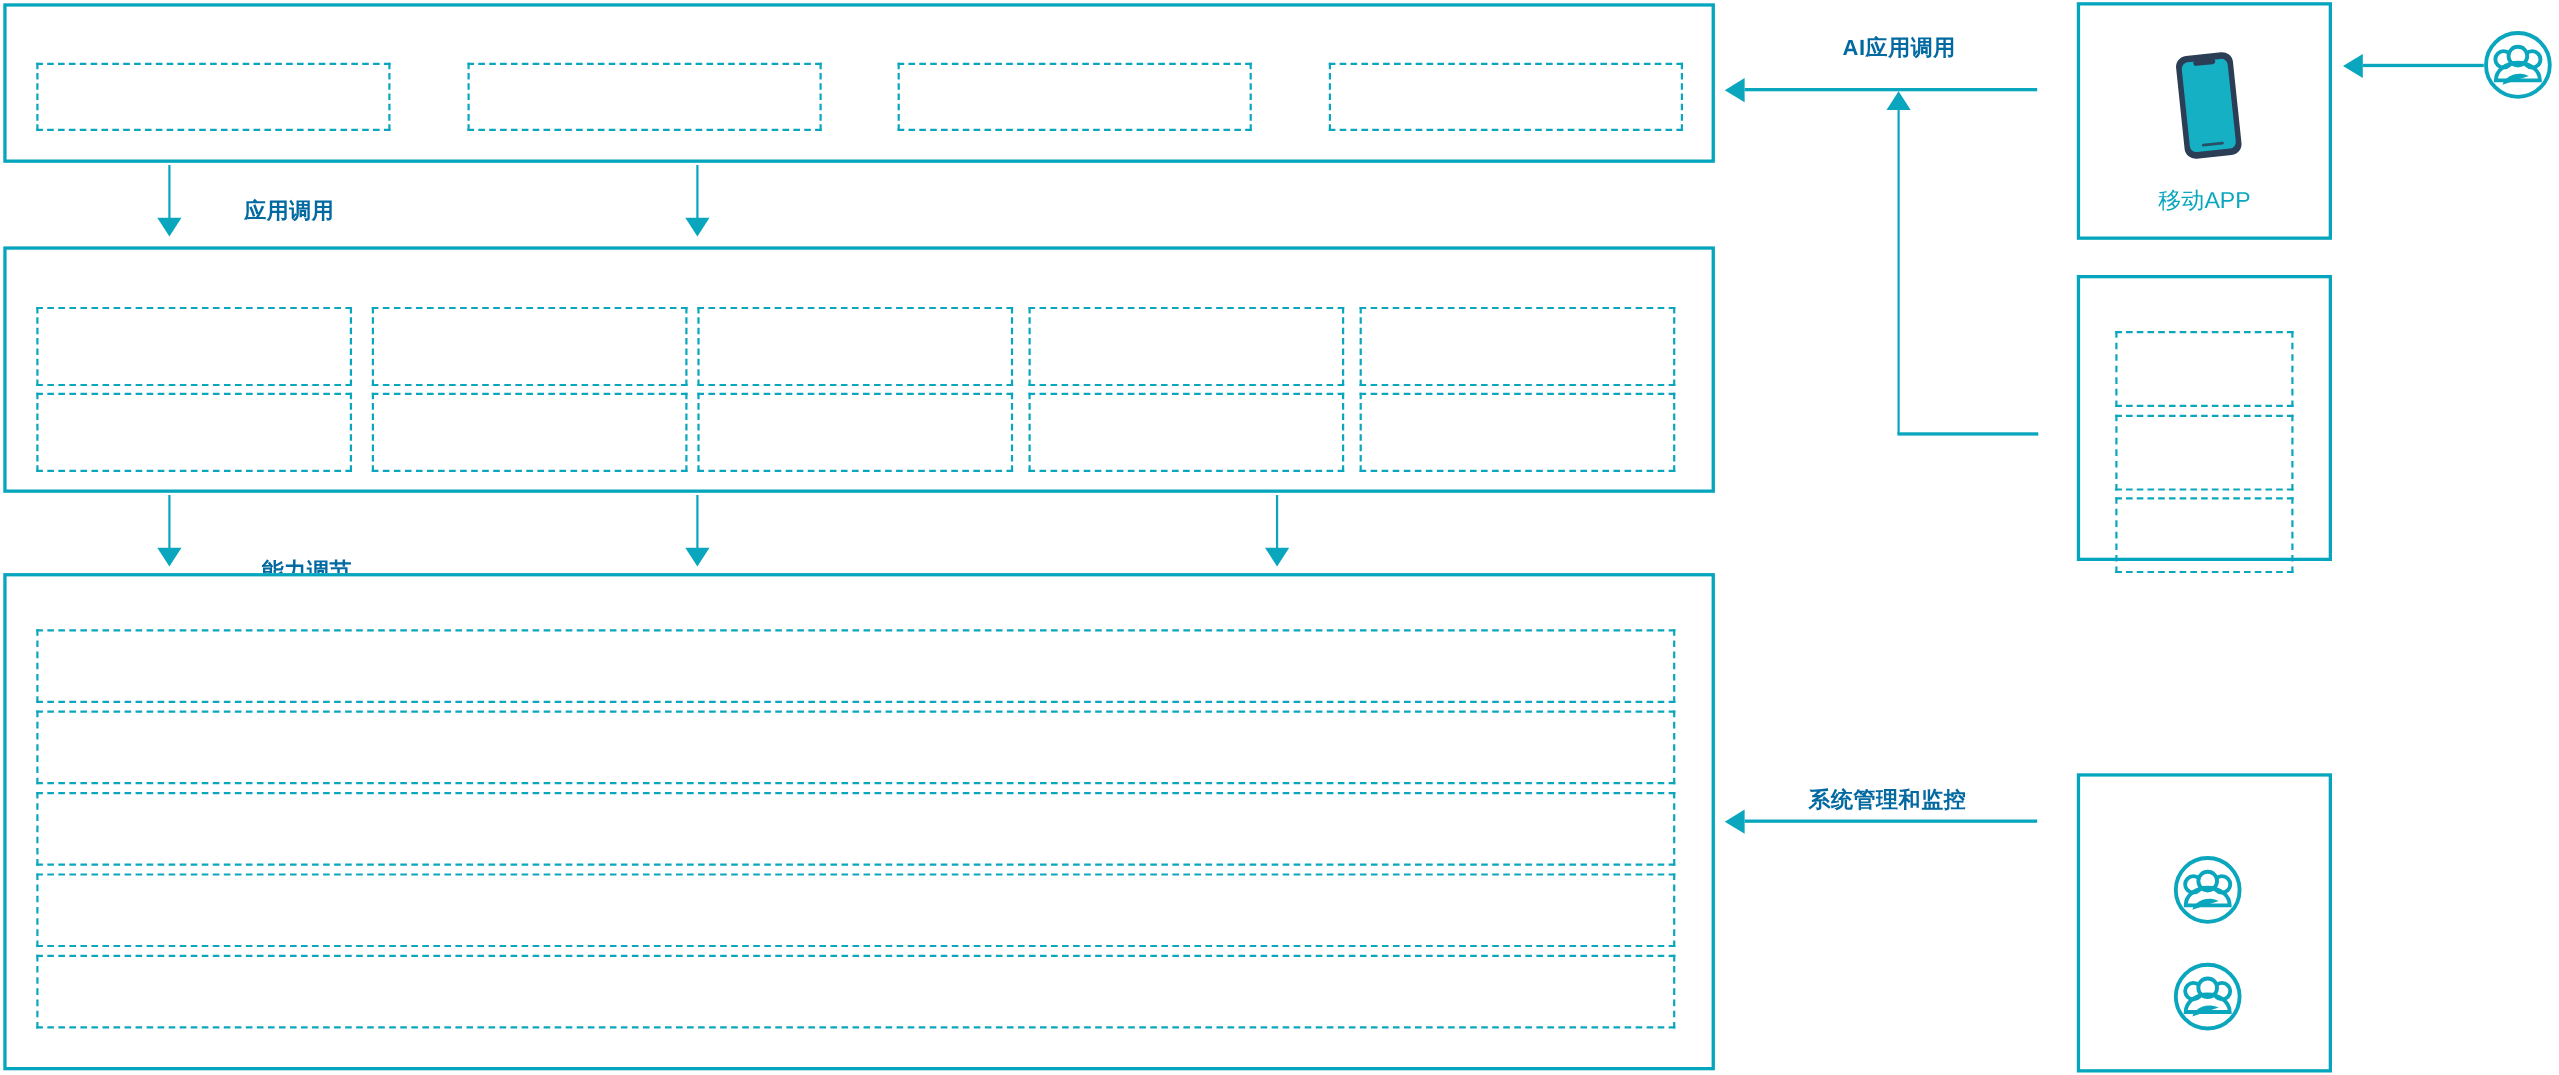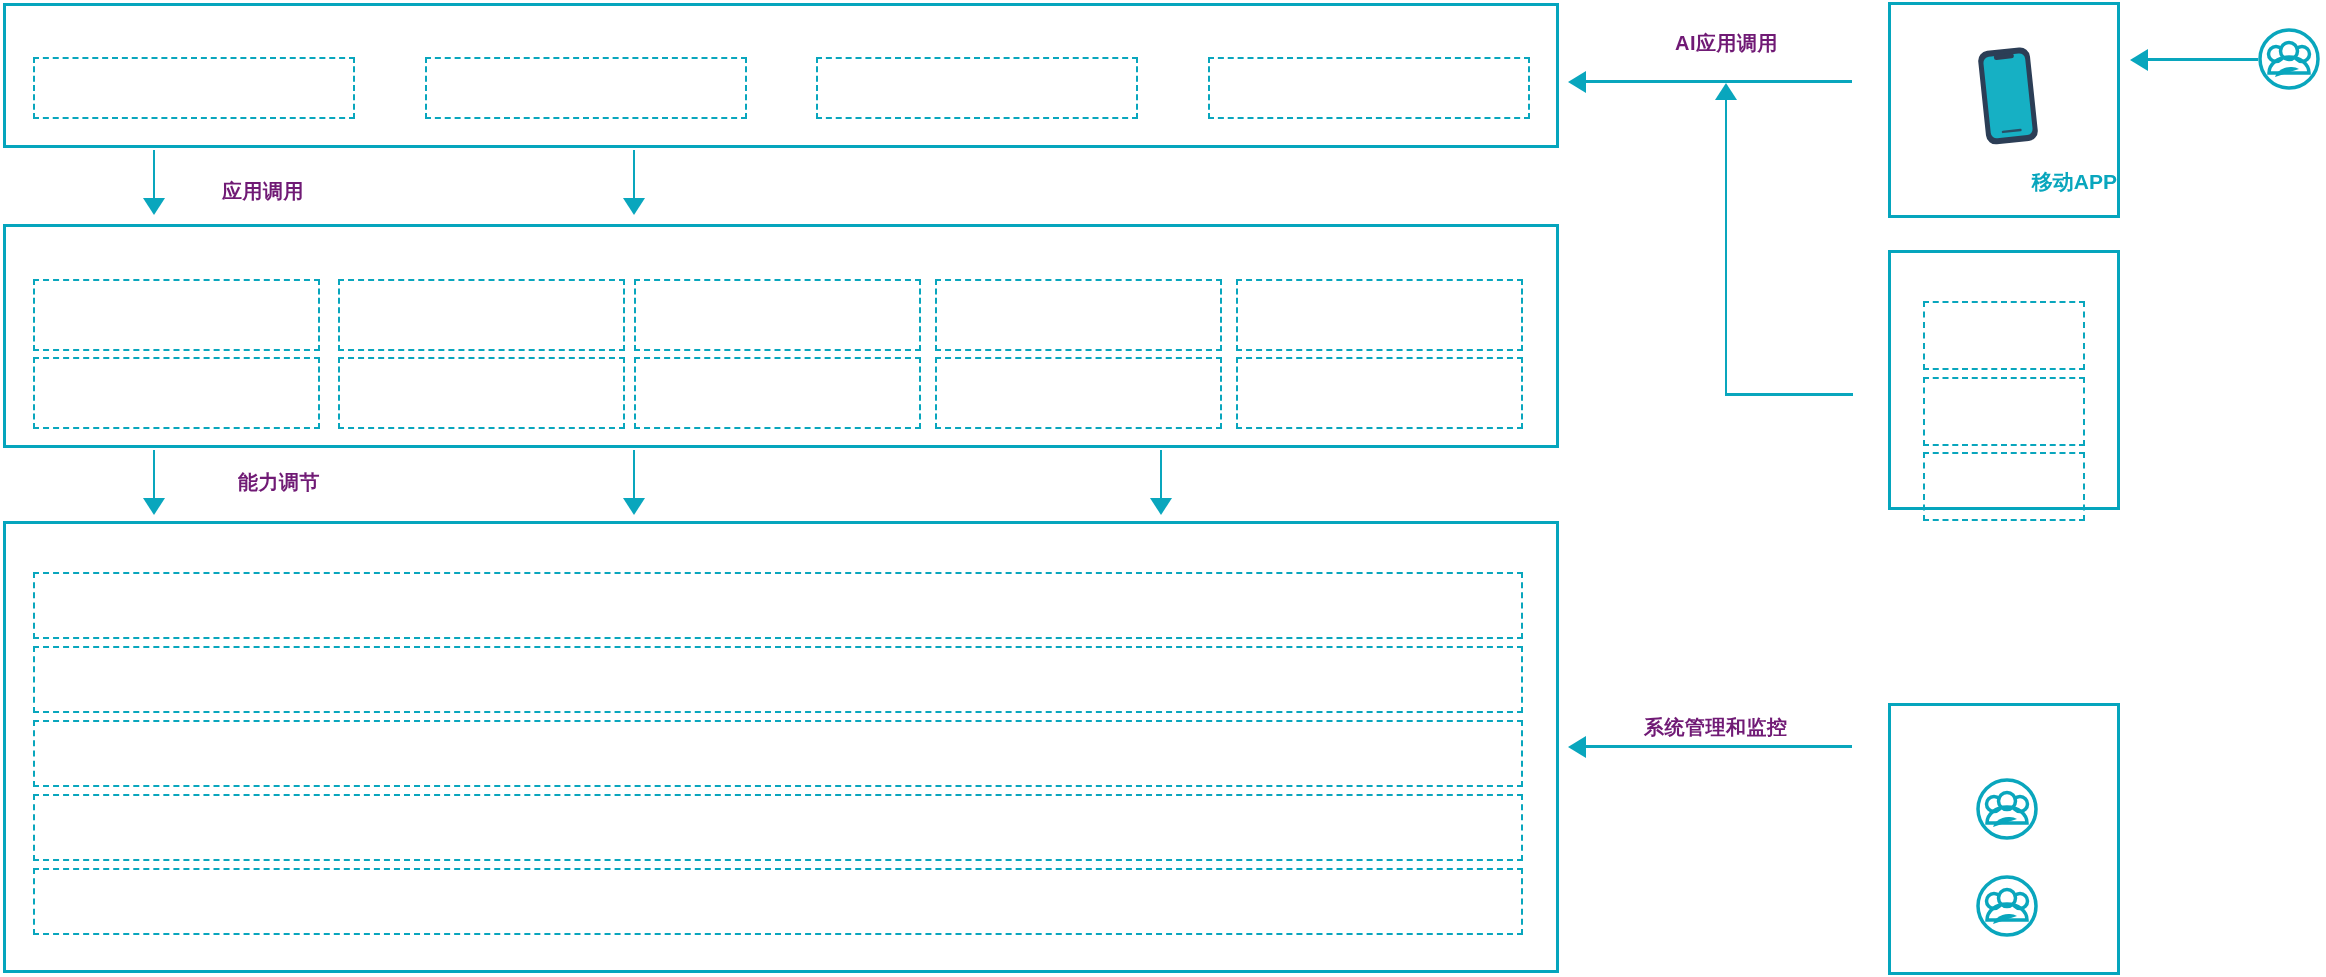--- a/index.html
+++ b/index.html
@@ -62,41 +62,41 @@
     width: 0;
     height: 0;
     border-top: 11px solid transparent;
     border-bottom: 11px solid transparent;
     border-right: 18px solid #09a6bd;
   }
 
   
   .flow-label {
     position: absolute;
-    color: #701a75;
+    color: #0369a1;
     font-size: 20px;
     font-weight: bold;
     white-space: nowrap;
     letter-spacing: 0.5px;
   }
 
   
   .panel {
     position: absolute;
     box-sizing: border-box;
     border: 3px solid #05a5bd;
     background: #ffffff;
   }
   .panel-caption {
     position: absolute;
     width: 100%;
-    text-align: right;
+    text-align: center;
     color: #09a6bd;
     font-size: 21px;
-    font-weight: bold;
+    font-weight: normal;
     white-space: nowrap;
   }
 
   
   .icon-wrap {
     position: absolute;
     line-height: 0;
   }
 </style>
 </head>
@@ -137,21 +137,21 @@
 
   <div class="v-arrow-line" style="left:153px; top:450px; height:50px;"></div>
   <div class="v-arrow-head" style="left:143px; top:498px;"></div>
 
   <div class="v-arrow-line" style="left:633px; top:450px; height:50px;"></div>
   <div class="v-arrow-head" style="left:623px; top:498px;"></div>
 
   <div class="v-arrow-line" style="left:1160px; top:450px; height:50px;"></div>
   <div class="v-arrow-head" style="left:1150px; top:498px;"></div>
 
-  <div class="flow-label" style="left:238px; top:469px;">能力调节</div>
+  <div class="flow-label" style="left:238px; top:505px;">能力调节</div>
 
   <div class="layer-box" style="left:3px; top:521px; width:1556px; height:452px;">
   </div>
 
   <div class="dashed-box" style="left:33px; top:572px; width:1490px; height:67px;"></div>
   <div class="dashed-box" style="left:33px; top:646px; width:1490px; height:67px;"></div>
   <div class="dashed-box" style="left:33px; top:720px; width:1490px; height:67px;"></div>
   <div class="dashed-box" style="left:33px; top:794px; width:1490px; height:67px;"></div>
   <div class="dashed-box" style="left:33px; top:868px; width:1490px; height:67px;"></div>
 

